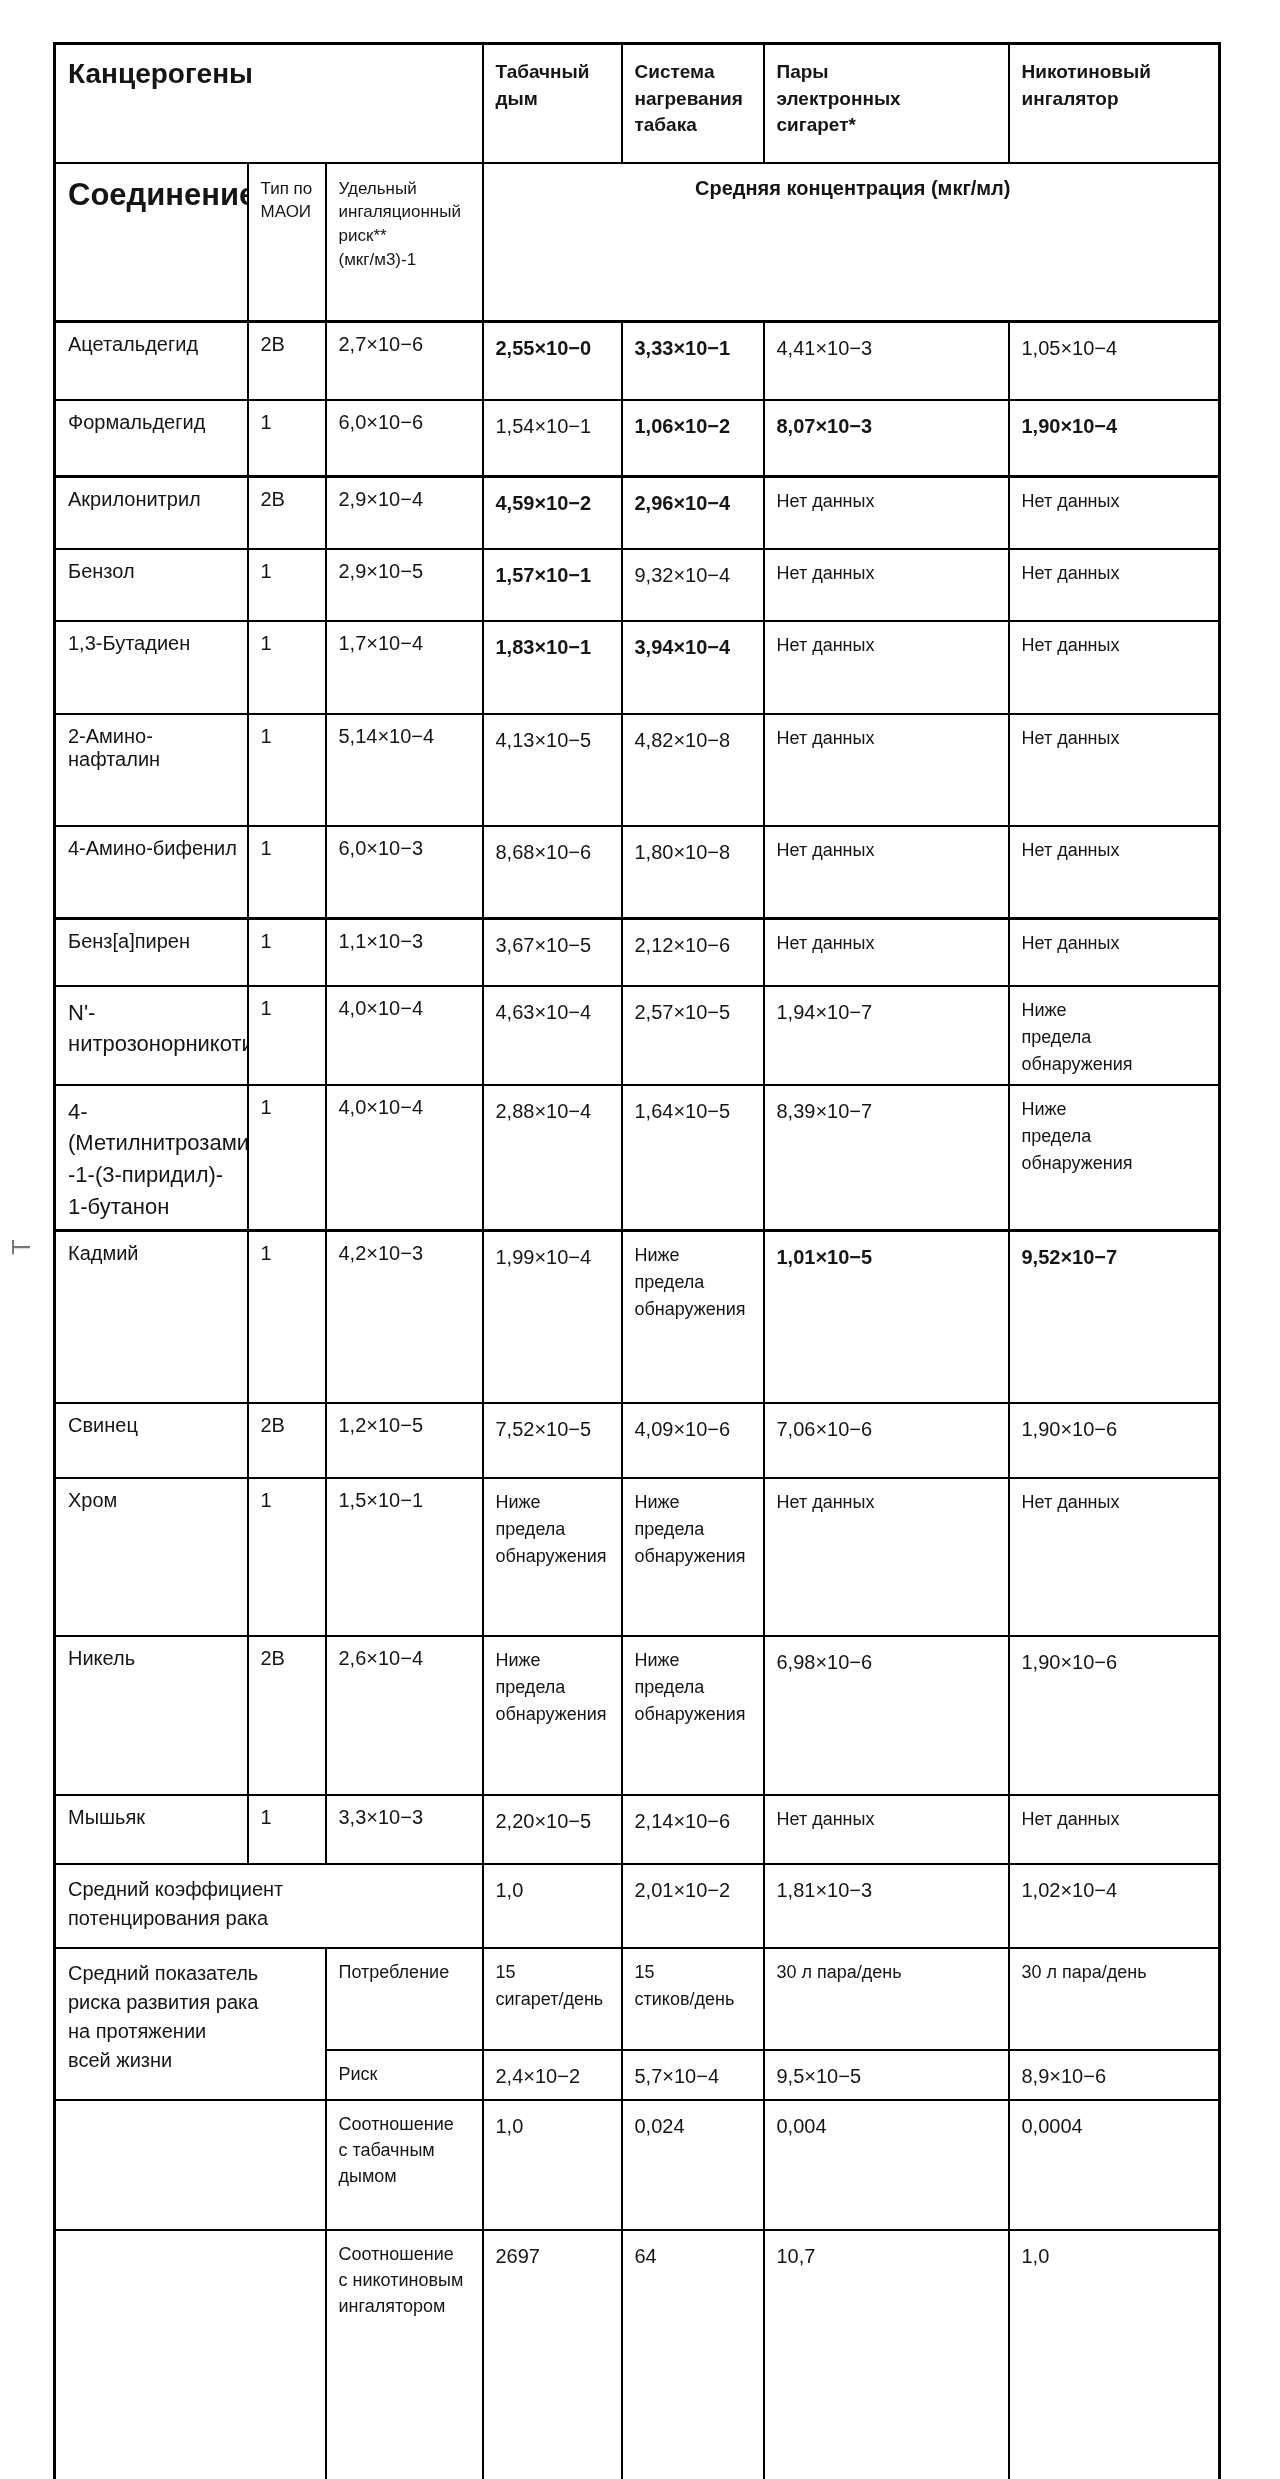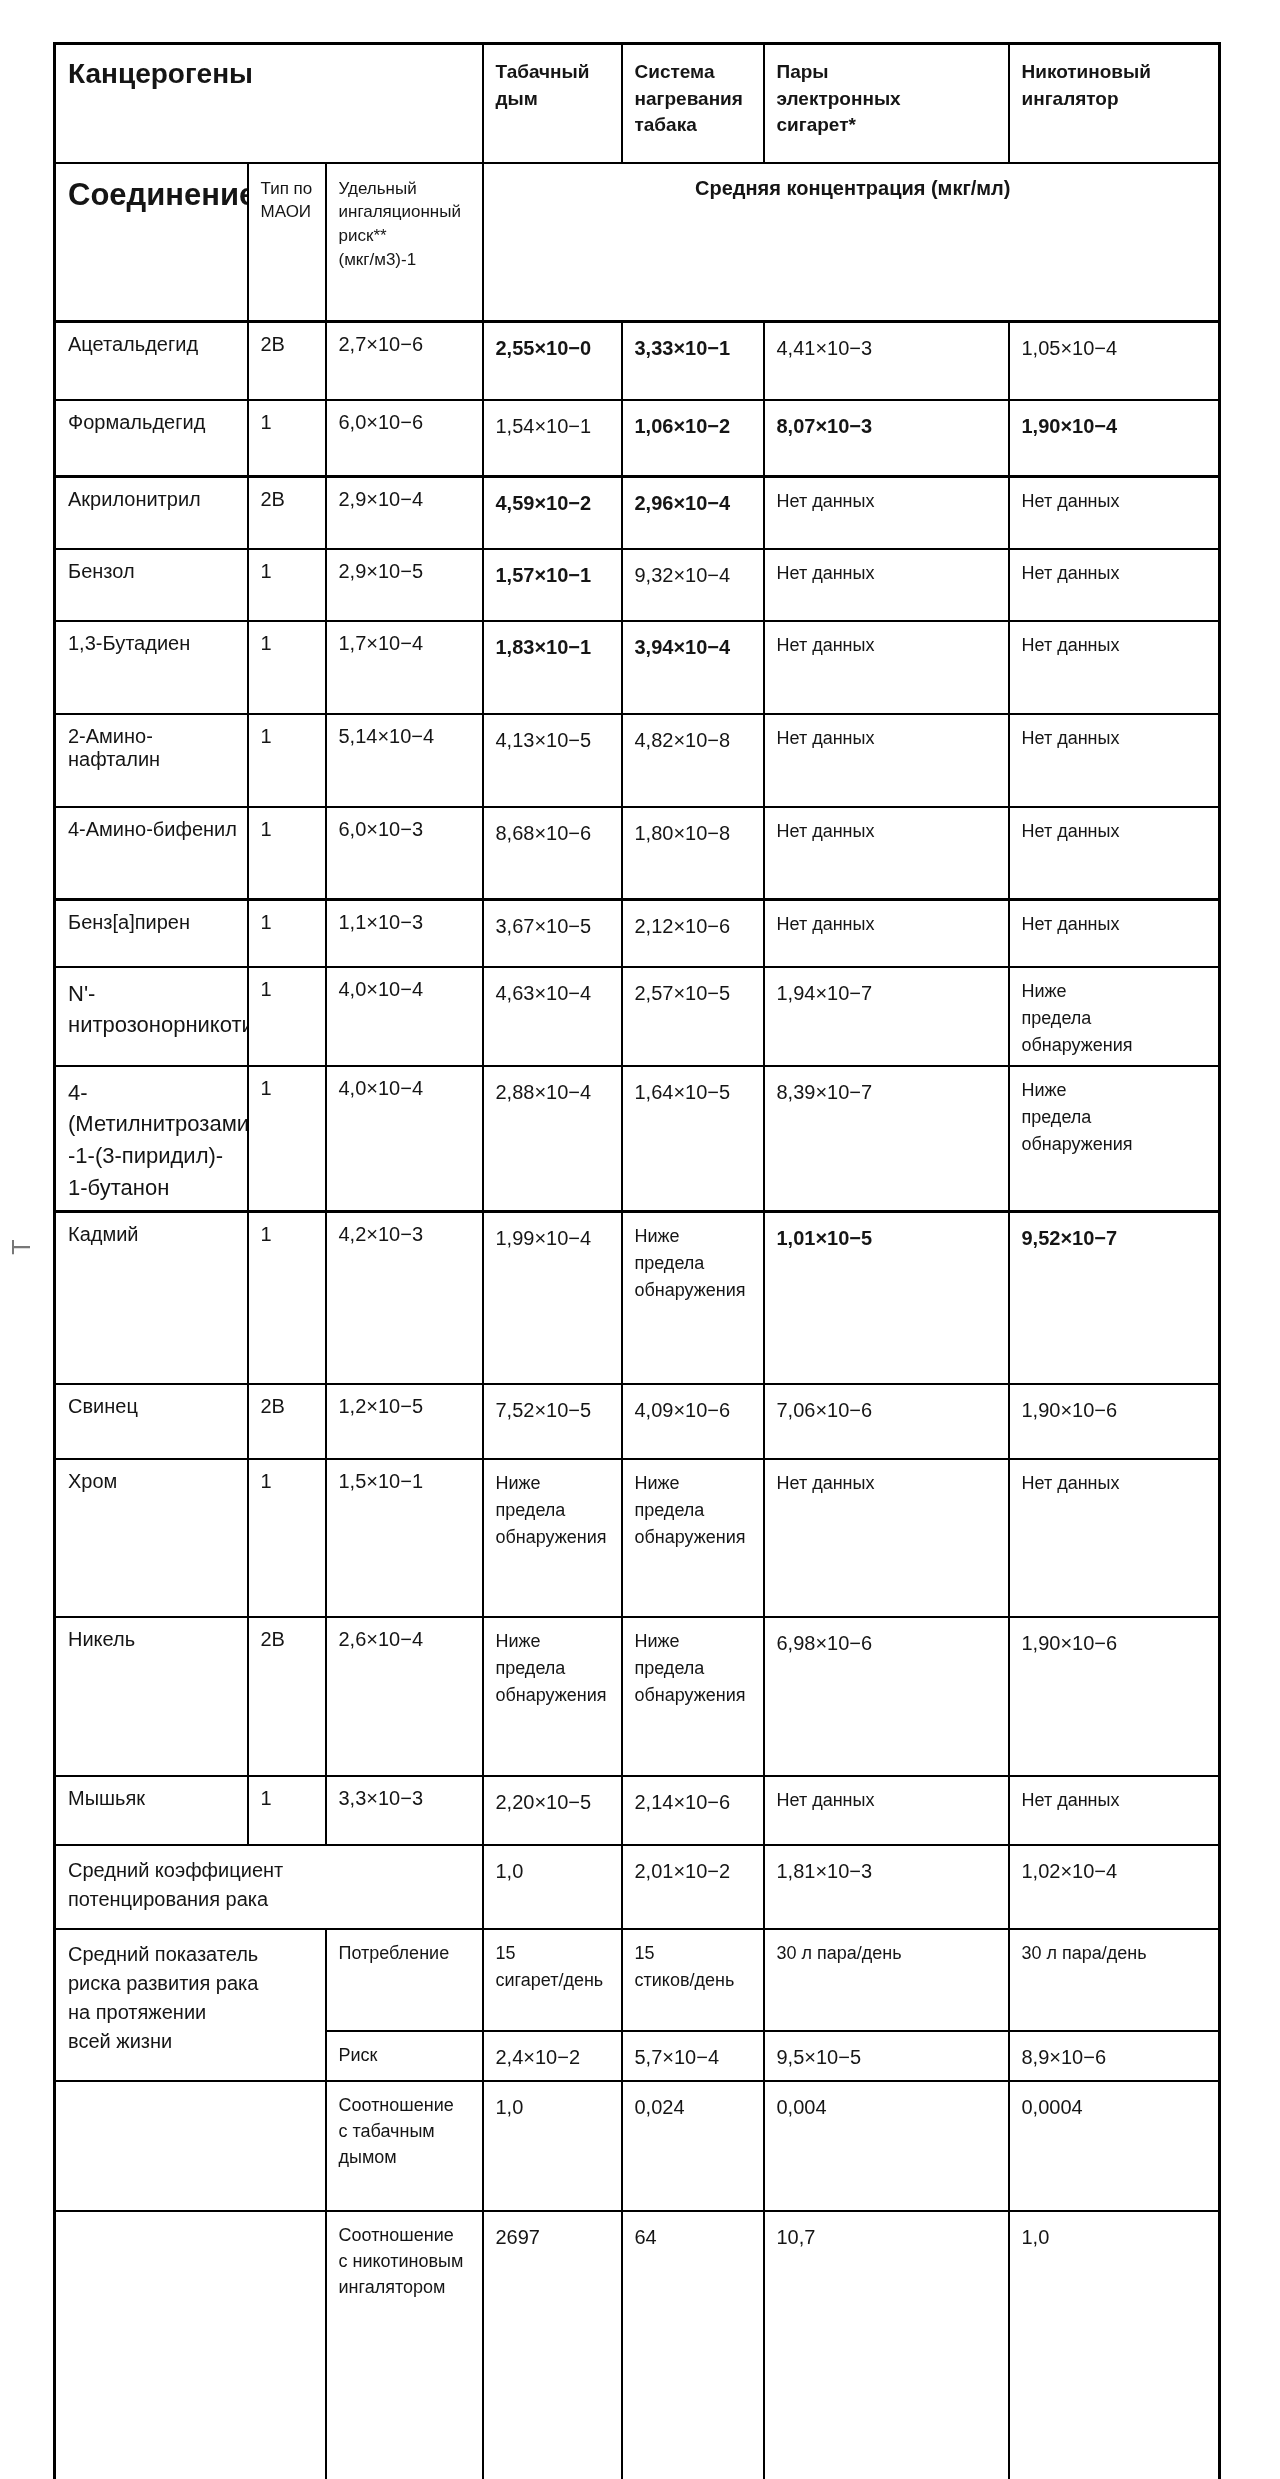--- a/index.html
+++ b/index.html
@@ -124,21 +124,21 @@
       </tr>
       <tr style="height: 93px; border-radius: 30px;">
         <td class="name">1,3-Бутадиен</td>
         <td class="iarc">1</td>
         <td class="risk">1,7×10−4</td>
         <td class="val b">1,83×10−1</td>
         <td class="val b">3,94×10−4</td>
         <td class="val s">Нет данных</td>
         <td class="val s">Нет данных</td>
       </tr>
-      <tr style="height: 93px;">
+      <tr style="height: 112px;">
         <td class="name">2-Амино-нафталин</td>
         <td class="iarc">1</td>
         <td class="risk">5,14×10−4</td>
         <td class="val">4,13×10−5</td>
         <td class="val">4,82×10−8</td>
         <td class="val s">Нет данных</td>
         <td class="val s">Нет данных</td>
       </tr>
       <tr style="height: 93px;">
         <td class="name">4-Амино-бифенил</td>

